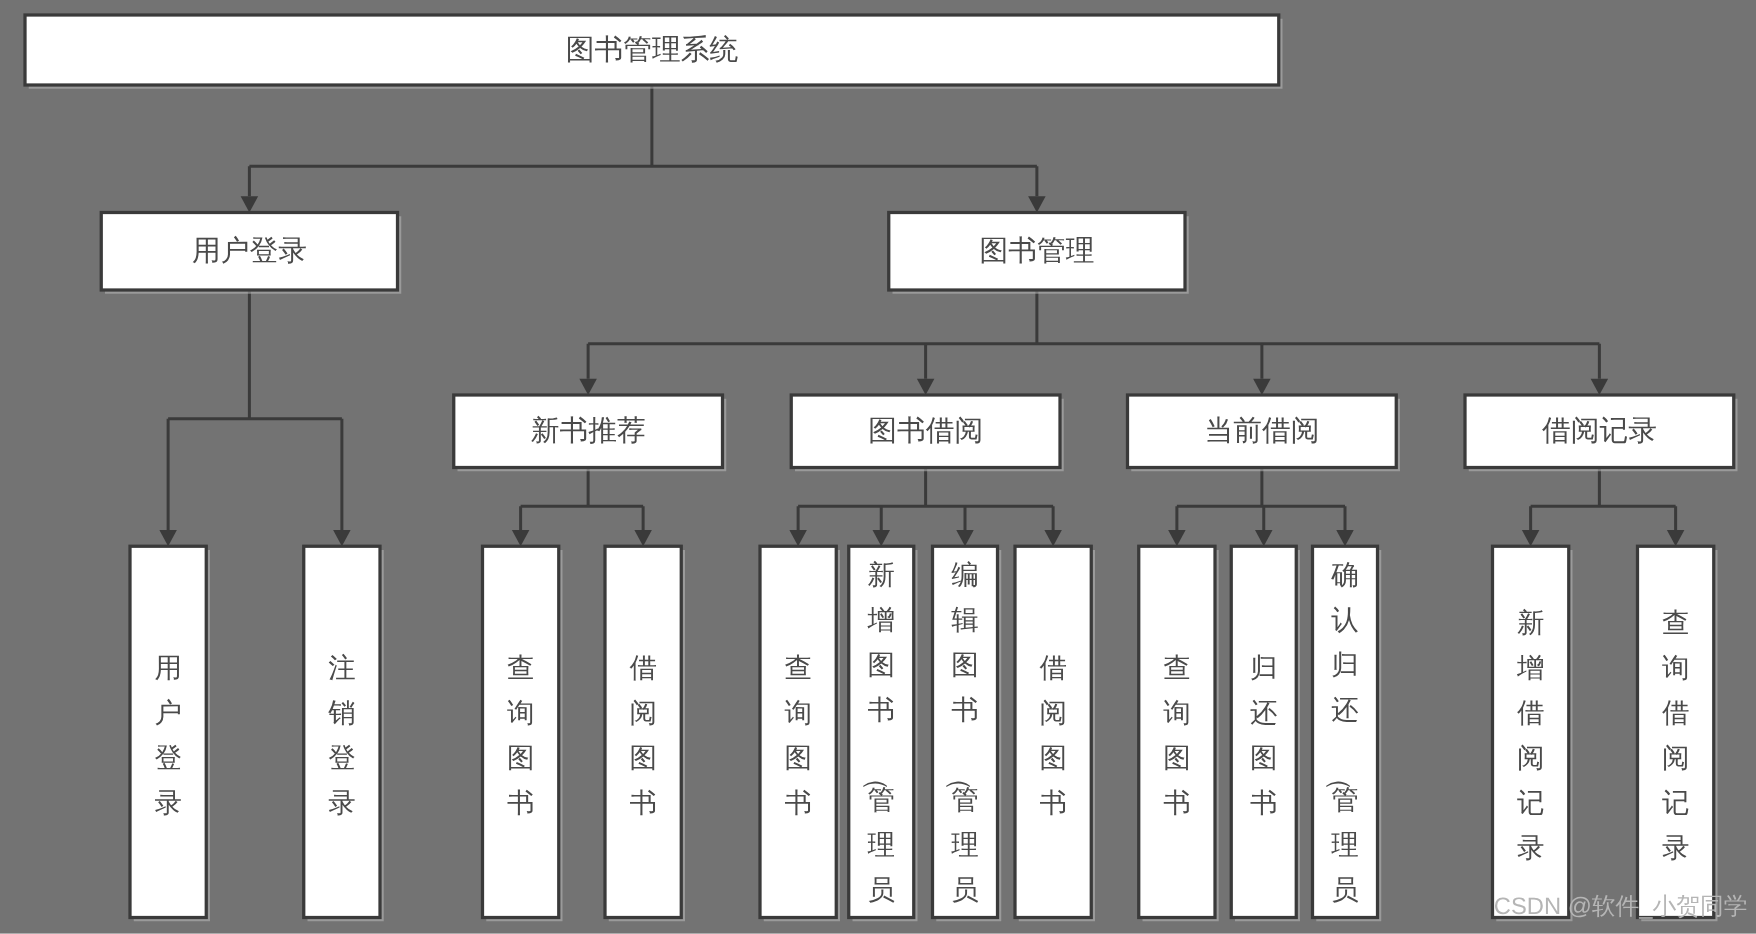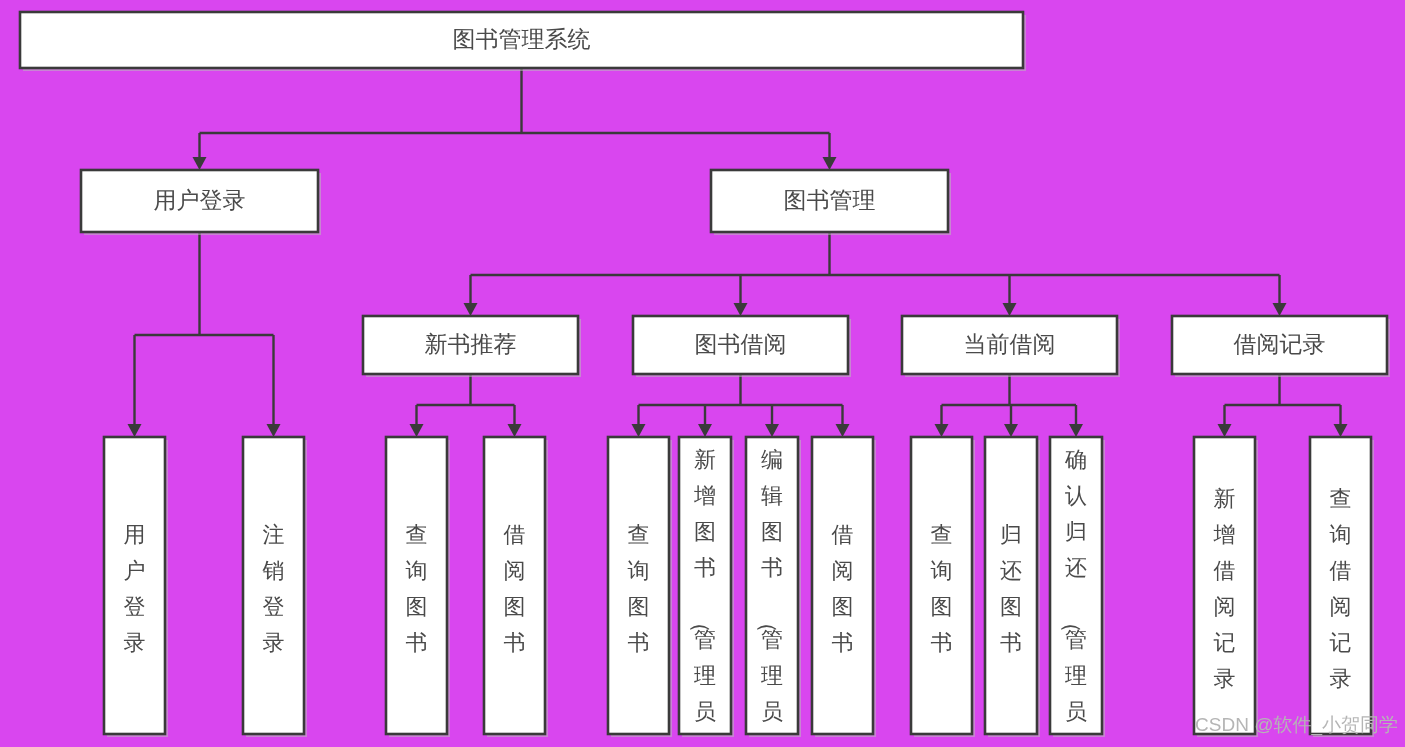--- a/index.html
+++ b/index.html
@@ -8,21 +8,21 @@
     padding: 0;
     background: #ffffff;
   }
   body {
     font-family: "Liberation Sans", "DejaVu Sans", sans-serif;
   }
   #diagram-root {
     position: relative;
     width: 1405px;
     height: 747px;
-    background: #d946ef;
+    background: #737373;
     overflow: hidden;
   }
   svg#tree-svg {
     position: absolute;
     left: 0;
     top: 0;
     width: 1405px;
     height: 747px;
     display: block;
   }

